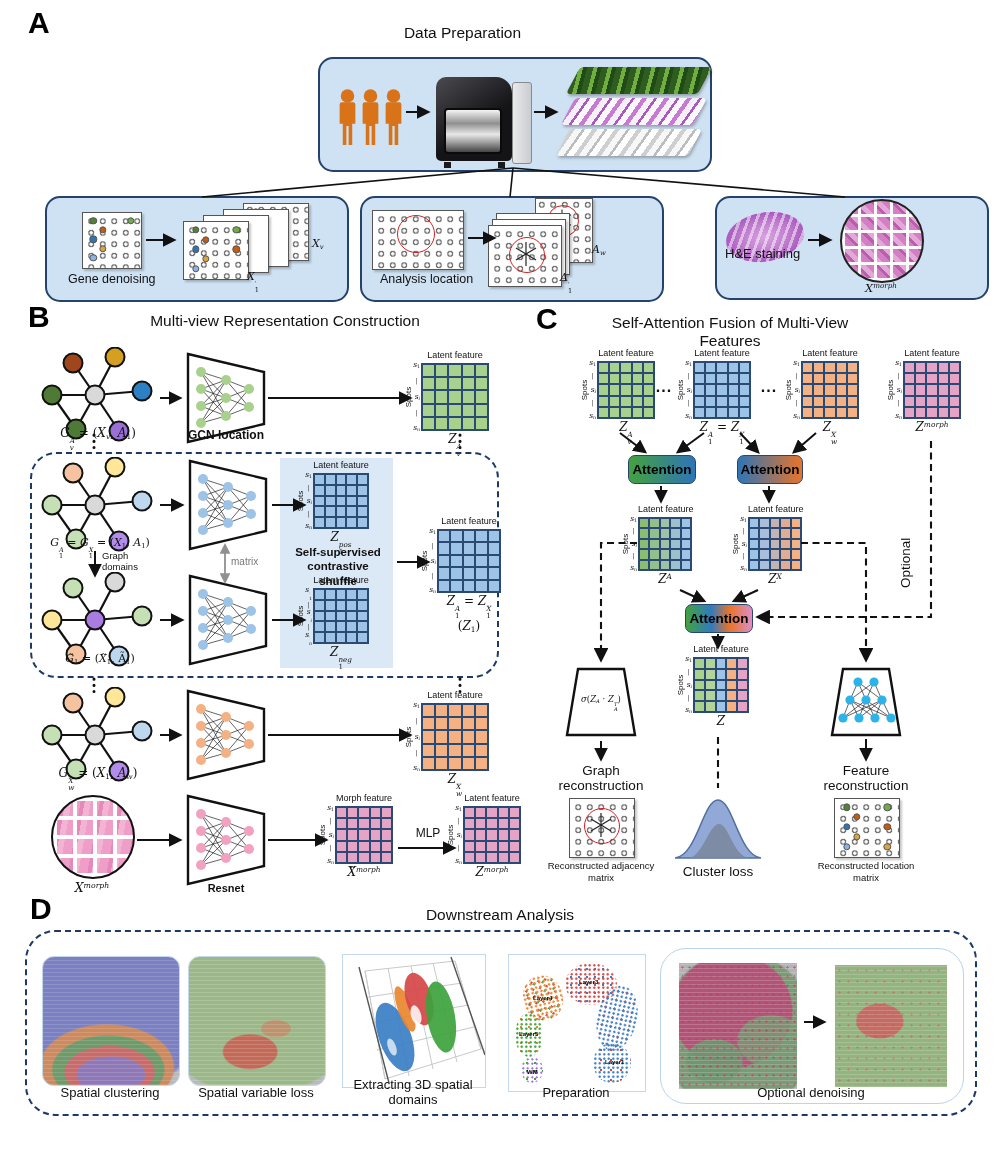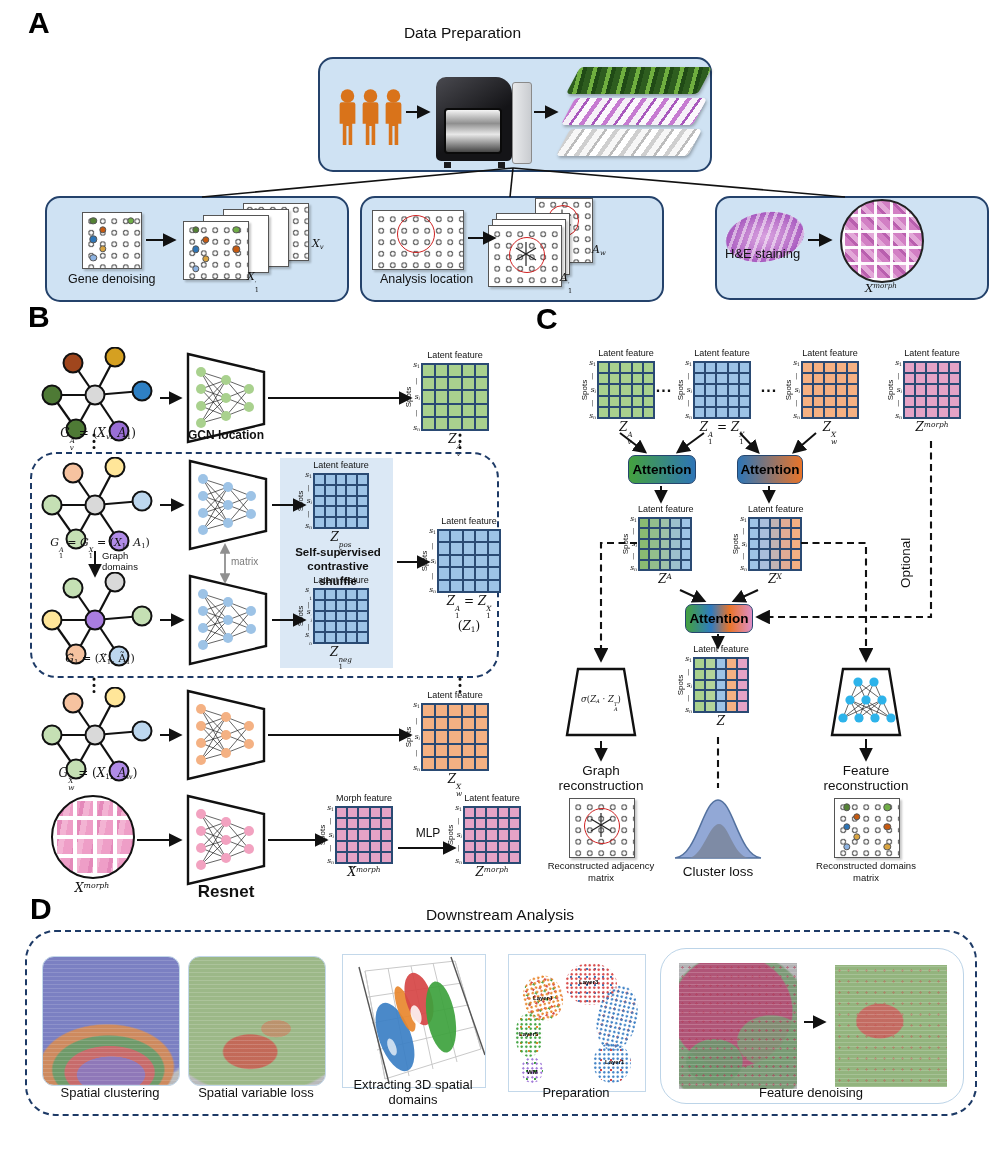--- a/index.html
+++ b/index.html
@@ -177,20 +177,21 @@
       </span></div>
   <div class="t" style="left:380px;top:272px;font-size:12.5px;">Analysis location</div>
 
   <div class="bluebox" style="left:715px;top:196px;width:270px;height:100px;"></div>
   <div class="heblob" style="left:725px;top:212px;width:80px;height:50px;transform:rotate(-10deg);"></div>
   <div class="hecircle" style="left:840px;top:199px;width:80px;height:80px;"></div>
   <div class="t math ctr" style="left:845px;top:281px;width:72px;font-size:11.5px;"><span class="mit">X</span><span class="ssup"><span class="mit">m</span><span class="mit">o</span><span class="mit">r</span><span class="mit">p</span><span class="mit">h</span></span></div>
   <div class="t" style="left:725px;top:246px;font-size:13px;">H&amp;E staining</div>
 
   <div class="panel-letter" style="left:28px;top:300px;">B</div>
+  <div class="ptitle" style="left:110px;top:312px;width:350px;">Multi-view Representation Construction</div>
 
   <div class="graph7" style="left:35px;top:347px;width:126px;height:96px;"><svg width="100%" height="100%" viewBox="0 0 118 96">
         <line x1="34" y1="16" x2="56" y2="48" stroke="#111" stroke-width="2.2"></line>
         <line x1="76" y1="10" x2="56" y2="48" stroke="#111" stroke-width="2.2"></line>
         <line x1="13" y1="48" x2="56" y2="48" stroke="#111" stroke-width="2.2"></line>
         <line x1="56" y1="48" x2="103" y2="44" stroke="#111" stroke-width="2.2"></line>
         <line x1="56" y1="48" x2="37" y2="82" stroke="#111" stroke-width="2.2"></line>
         <line x1="56" y1="48" x2="80" y2="84" stroke="#111" stroke-width="2.2"></line>
         <line x1="13" y1="48" x2="37" y2="82" stroke="#111" stroke-width="2.2"></line>
         <circle cx="34" cy="16" r="9.5" fill="#a0461d" stroke="#111" stroke-width="2"></circle>
@@ -655,21 +656,21 @@
         <circle cx="15" cy="20" r="5" fill="#f2a2c0"></circle>
         <circle cx="15" cy="37" r="5" fill="#f2a2c0"></circle>
         <circle cx="15" cy="54" r="5" fill="#f2a2c0"></circle>
         <circle cx="15" cy="71" r="5" fill="#f2a2c0"></circle>
         <circle cx="40" cy="28" r="5" fill="#f2a2c0"></circle>
         <circle cx="40" cy="46" r="5" fill="#f2a2c0"></circle>
         <circle cx="40" cy="64" r="5" fill="#f2a2c0"></circle>
         <circle cx="63" cy="37" r="5" fill="#f2a2c0"></circle>
         <circle cx="63" cy="55" r="5" fill="#f2a2c0"></circle>
       </svg></div>
-  <div class="t bold ctr" style="left:190px;top:882px;width:72px;font-size:17px;">Resnet</div>
+  <div class="t bold ctr" style="left:190px;top:882px;width:72px;font-size:11px;">Resnet</div>
   <div class="mx" style="left:318px;top:793px;--g:58px;">
       <div class="mx-title">Morph feature</div>
       <div class="mx-side">
         <div class="mx-spots">Spots</div>
         <div class="mx-ticks">
           <span><span class="mit">s</span><span class="ssub"><span>1</span></span></span>
           <div class="tsep">|</div>
           <span><span class="mit">s</span><span class="ssub"><span class="mit">i</span></span></span>
           <div class="tsep">|</div>
           <span><span class="mit">s</span><span class="ssub"><span class="mit">n</span></span></span>
@@ -741,20 +742,21 @@
         <div style="background: rgb(229, 163, 198);"></div>
         <div style="background: rgb(229, 163, 198);"></div>
         <div style="background: rgb(229, 163, 198);"></div>
         <div style="background: rgb(229, 163, 198);"></div>
         <div style="background: rgb(229, 163, 198);"></div>
       </div>
       <div class="mx-label"><span class="mit">Z</span><span class="ssup"><span class="mit">m</span><span class="mit">o</span><span class="mit">r</span><span class="mit">p</span><span class="mit">h</span></span></div>
     </div>
 
   <div class="panel-letter" style="left:536px;top:302px;">C</div>
+  <div class="ptitle" style="left:580px;top:314px;width:300px;">Self-Attention Fusion of Multi-View Features</div>
 
   <div class="mx" style="left:580px;top:348px;--g:58px;">
       <div class="mx-title">Latent feature</div>
       <div class="mx-side">
         <div class="mx-spots">Spots</div>
         <div class="mx-ticks">
           <span><span class="mit">s</span><span class="ssub"><span>1</span></span></span>
           <div class="tsep">|</div>
           <span><span class="mit">s</span><span class="ssub"><span class="mit">i</span></span></span>
           <div class="tsep">|</div>
@@ -1130,21 +1132,21 @@
   <div class="dotgrid" style="left:834px;top:798px;width:64px;height:58px;">
       <div class="cdot" style="left: 34%; top: 31%; background: rgb(197, 90, 17);"></div>
       <div class="cdot" style="left: 34%; top: 65%; background: rgb(217, 164, 65);"></div>
       <div class="cdot" style="left: 18%; top: 14%; background: rgb(84, 130, 53);"></div>
       <div class="cdot" style="left: 18%; top: 48%; background: rgb(46, 117, 182);"></div>
       <div class="cdot" style="left: 18%; top: 82%; background: rgb(141, 179, 226);"></div>
       <div class="cdot" style="left: 82%; top: 14%; background: rgb(112, 173, 71);"></div>
       <div class="cdot" style="left: 82%; top: 48%; background: rgb(197, 90, 17);"></div>
       <div class="cdot" style="left: 82%; top: 82%; background: rgb(217, 164, 65);"></div>
     </div>
-  <div class="t ctr wrap" style="left:810px;top:860px;width:112px;font-size:9.5px;line-height:1.25;">Reconstructed domains matrix</div>
+  <div class="t ctr wrap" style="left:810px;top:860px;width:112px;font-size:9.5px;line-height:1.25;">Reconstructed location matrix</div>
 
   <div class="panel-letter" style="left:30px;top:892px;">D</div>
   <div class="ptitle" style="left:420px;top:906px;width:160px;">Downstream Analysis</div>
   <div class="dashedbox" style="left:25px;top:930px;width:948px;height:182px;border-radius:30px;"></div>
 
   <div class="tile" style="left:42px;top:956px;width:136px;height:128px;border-radius:12px;background:
       repeating-linear-gradient(0deg, rgba(255,255,255,.14) 0 1px, transparent 1px 4px),
       radial-gradient(ellipse 56px 30px at 50% 92%, #8f78b8 0 60%, transparent 62%),
       radial-gradient(ellipse 74px 43px at 49% 90%, #c76b6b 0 60%, transparent 62%),
       radial-gradient(ellipse 92px 56px at 48% 88%, #6f9a6a 0 60%, transparent 62%),
@@ -1213,21 +1215,21 @@
         radial-gradient(circle 1px, rgba(200,80,80,.4) 1px, transparent 1.1px) 0 0/9px 11px,
         radial-gradient(ellipse 38px 28px at 40% 46%, rgba(200,100,95,.9) 0 60%, transparent 64%),
         radial-gradient(ellipse 125px 112px at 50% 50%, #93b47e 0 76%, transparent 78%),
         #b3b3b5;"></div>
   </div>
 
   <div class="tlabel" style="left:50px;top:1086px;width:120px;">Spatial clustering</div>
   <div class="tlabel" style="left:186px;top:1086px;width:140px;">Spatial variable loss</div>
   <div class="tlabel" style="left:346px;top:1078px;width:134px;">Extracting 3D spatial domains</div>
   <div class="tlabel" style="left:524px;top:1086px;width:104px;">Preparation</div>
-  <div class="tlabel" style="left:736px;top:1086px;width:150px;">Feature denoising</div>
+  <div class="tlabel" style="left:736px;top:1086px;width:150px;">Optional denoising</div>
 
   <svg class="overlay" width="1000" height="1157">
     <defs>
       <marker id="ar" viewBox="0 0 8 8" refX="6.5" refY="4" markerWidth="7" markerHeight="7" orient="auto-start-reverse">
           <path d="M0,0 L8,4 L0,8 Z" fill="#111"></path>
         </marker>
       <marker id="arg" viewBox="0 0 8 8" refX="6.5" refY="4" markerWidth="6" markerHeight="6" orient="auto-start-reverse">
           <path d="M0,0 L8,4 L0,8 Z" fill="#909090"></path>
         </marker>
     </defs>

